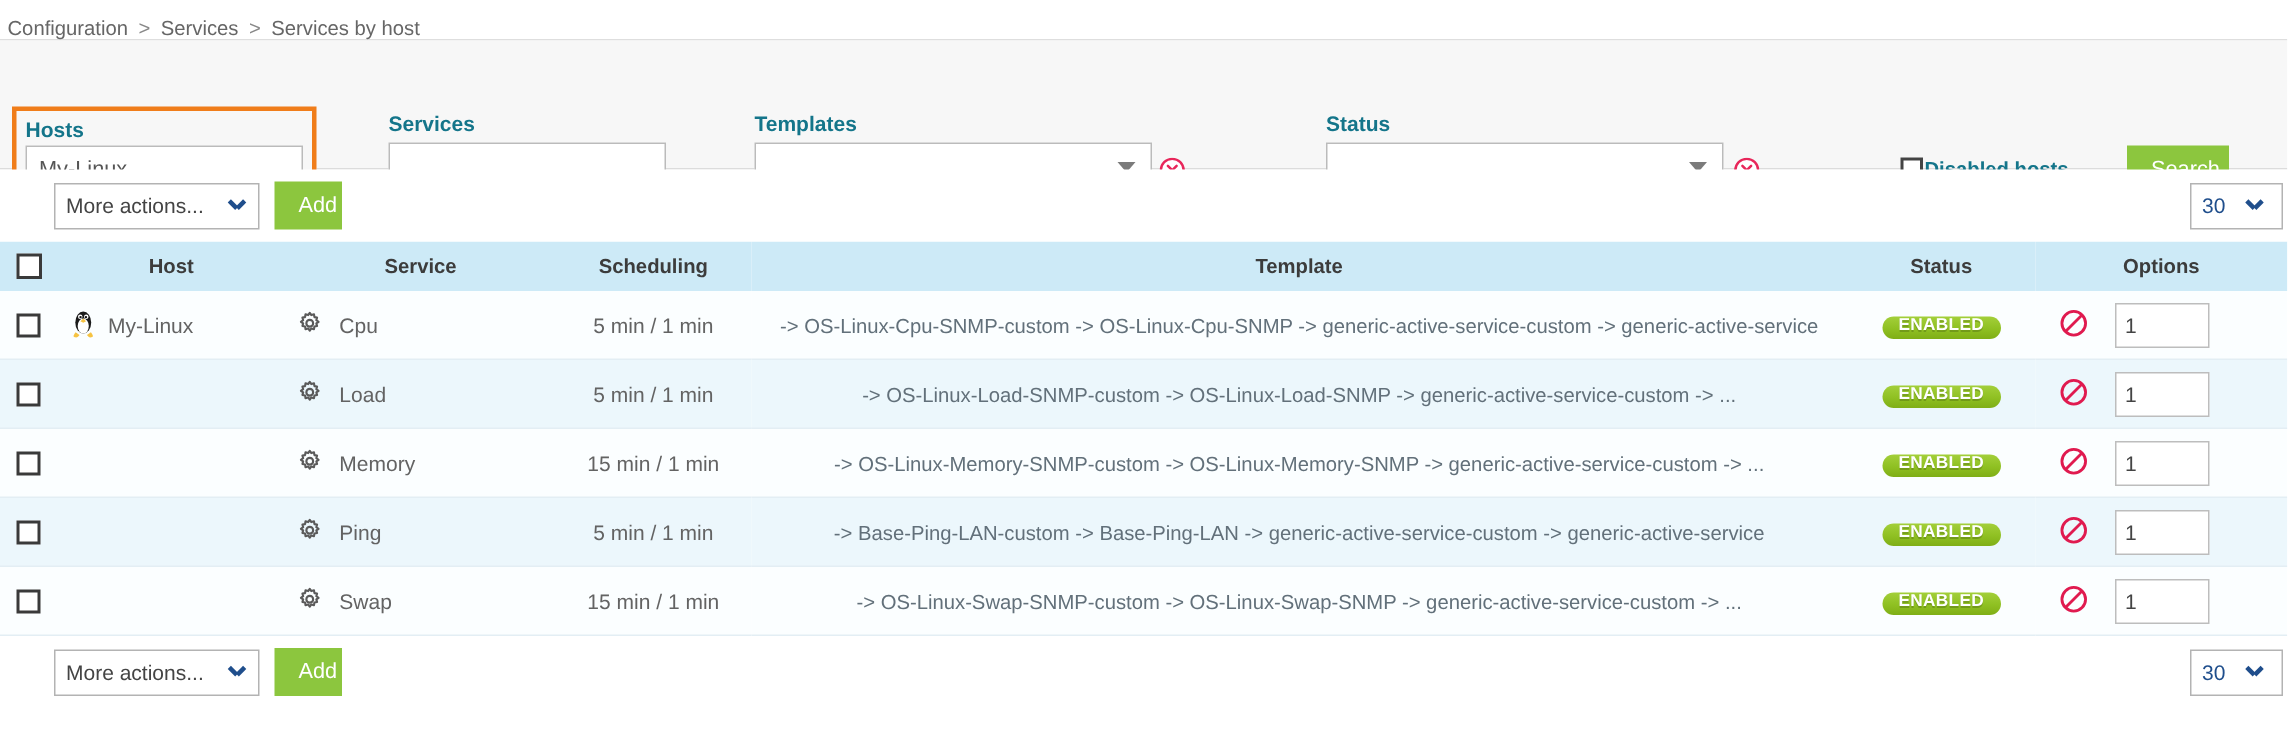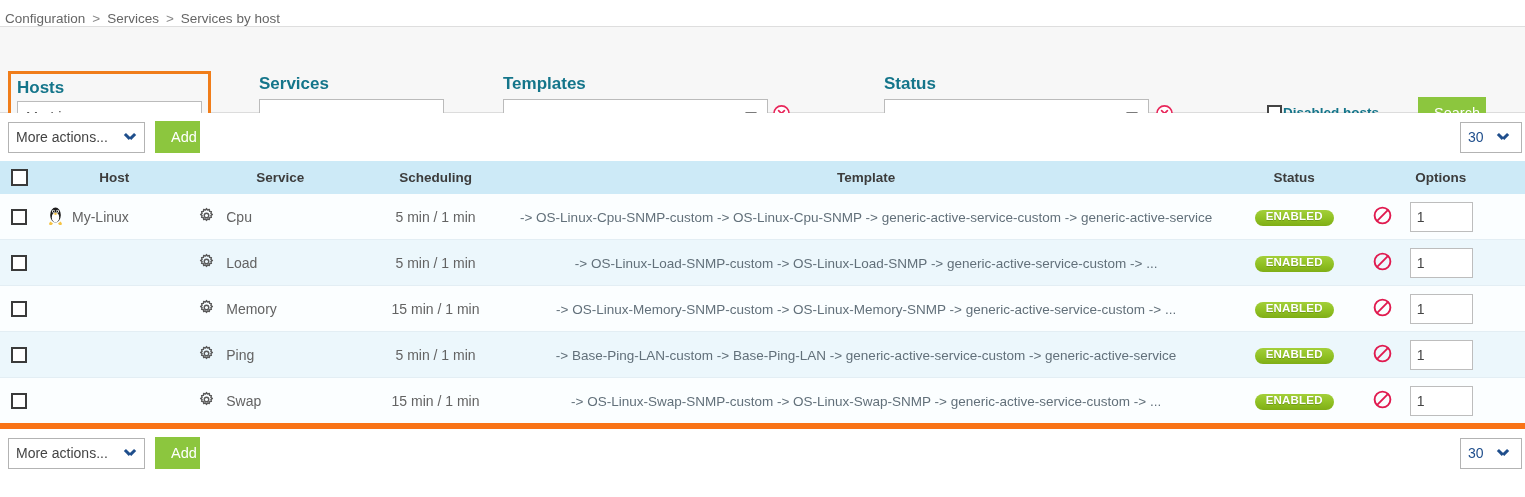--- a/index.html
+++ b/index.html
@@ -34,21 +34,21 @@
   
   .filterbar {
     position: relative;
     background: #f7f7f7;
     border-bottom: 1px solid #dcdcdc;
     height: 86px;
     box-sizing: border-box;
   }
   .field { position: absolute; }
   .field-label {
-    font-size: 17px;
+    font-size: 14px;
     font-weight: bold;
     color: #14758a;
     margin-bottom: 5px;
     display: block;
   }
   .txtinput {
     border: 1px solid #bbbbbb;
     background: #ffffff;
     height: 32px;
     box-sizing: border-box;
@@ -154,21 +154,21 @@
     color: #444444;
     padding-left: 7px;
     padding-right: 24px;
     box-sizing: border-box;
     -webkit-appearance: none;
     -moz-appearance: none;
     appearance: none;
     outline: none;
     cursor: pointer;
   }
-  .sel-wrap { position: relative; display: inline-block; }
+  .sel-wrap { position: relative; display: inline-block; margin-left: 28px; }
   .sel-wrap .chev {
     position: absolute;
     right: 9px; top: 9px;
     width: 11px; height: 11px;
     pointer-events: none;
   }
   .sel-wrap .chev:before,
   .sel-wrap .chev:after {
     content: "";
     position: absolute;
@@ -276,21 +276,21 @@
     border: 1px solid #bdbdbd;
     background: #ffffff;
     font-size: 14px;
     color: #444444;
     padding-left: 6px;
     box-sizing: border-box;
     font-family: "Liberation Sans", sans-serif;
     outline: none;
   }
   .tpl-text { font-size: 13.5px; color: #62707a; white-space: nowrap; margin-top: 16px; }
-  .grid-bottom-border { border-bottom: 6px solid #f97316; }
+  .grid-bottom-border { border-bottom: 1px solid #f97316; }
 </style>
 </head>
 <body>
 
 <div id="page">
 
   <div class="breadcrumb">
     <span class="crumb">Configuration</span>
     <span class="sep">&gt;</span>
     <span class="crumb">Services</span>

